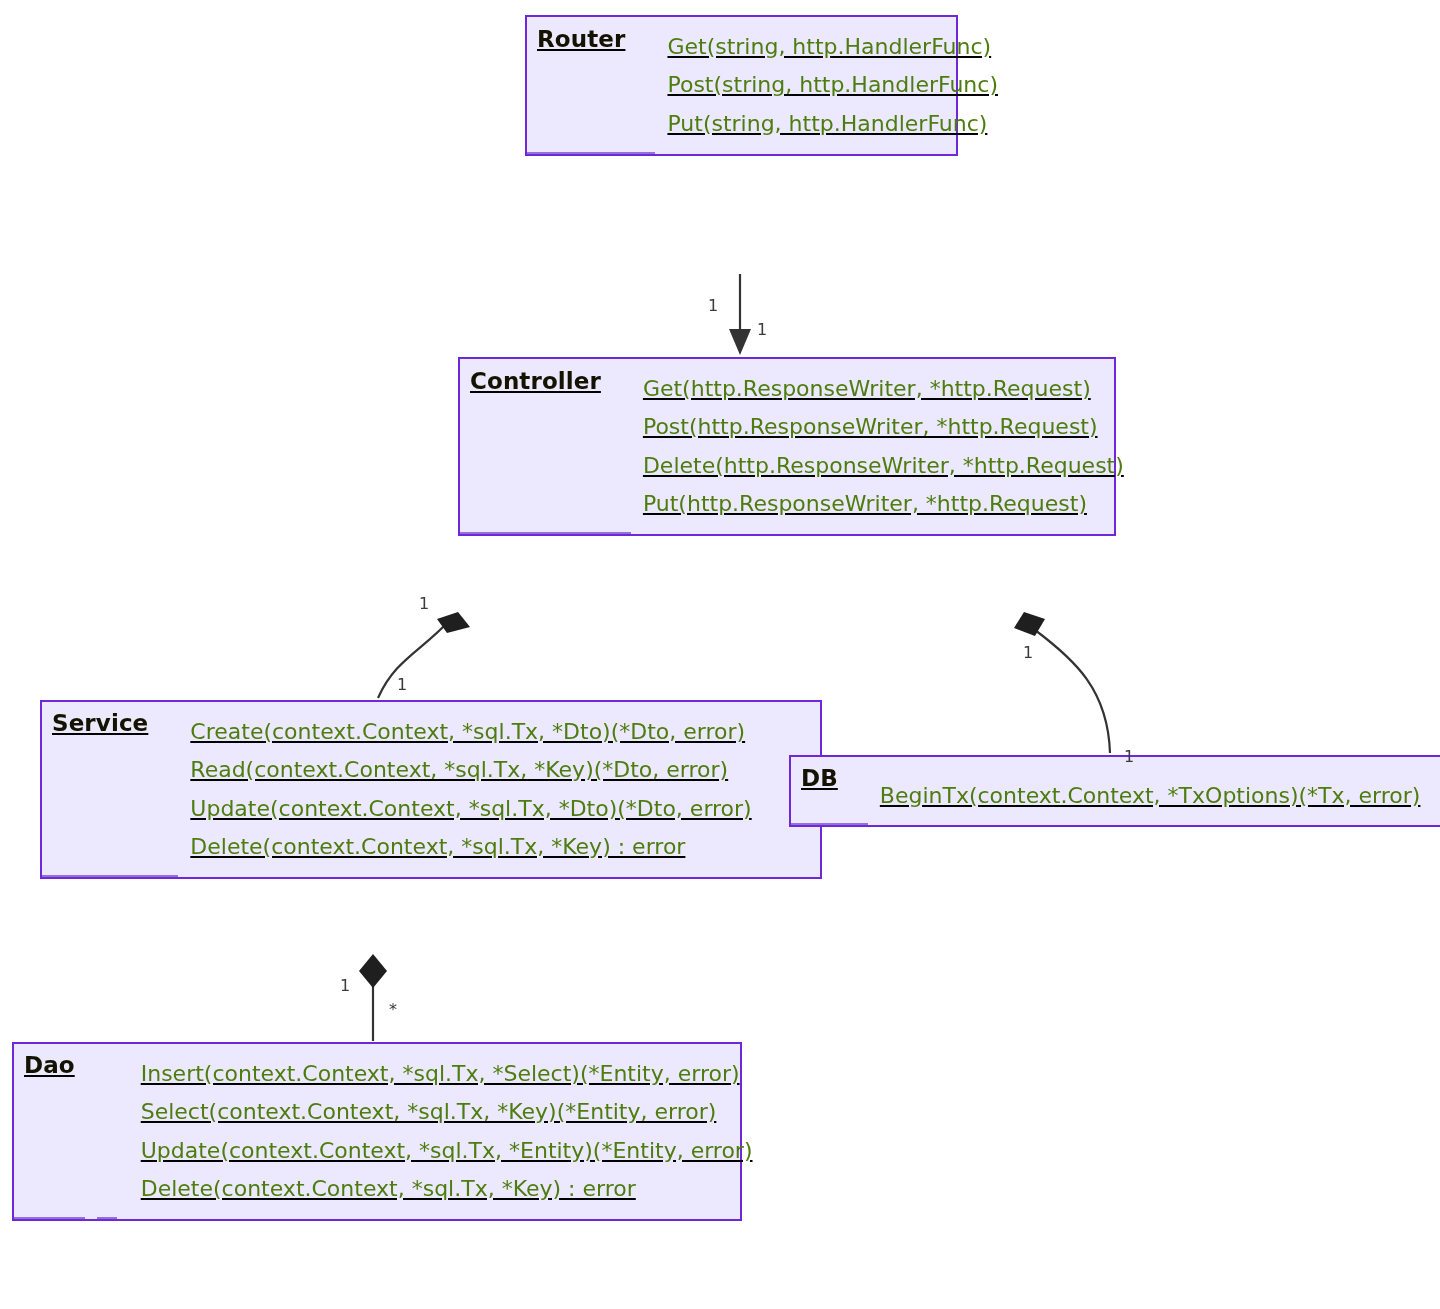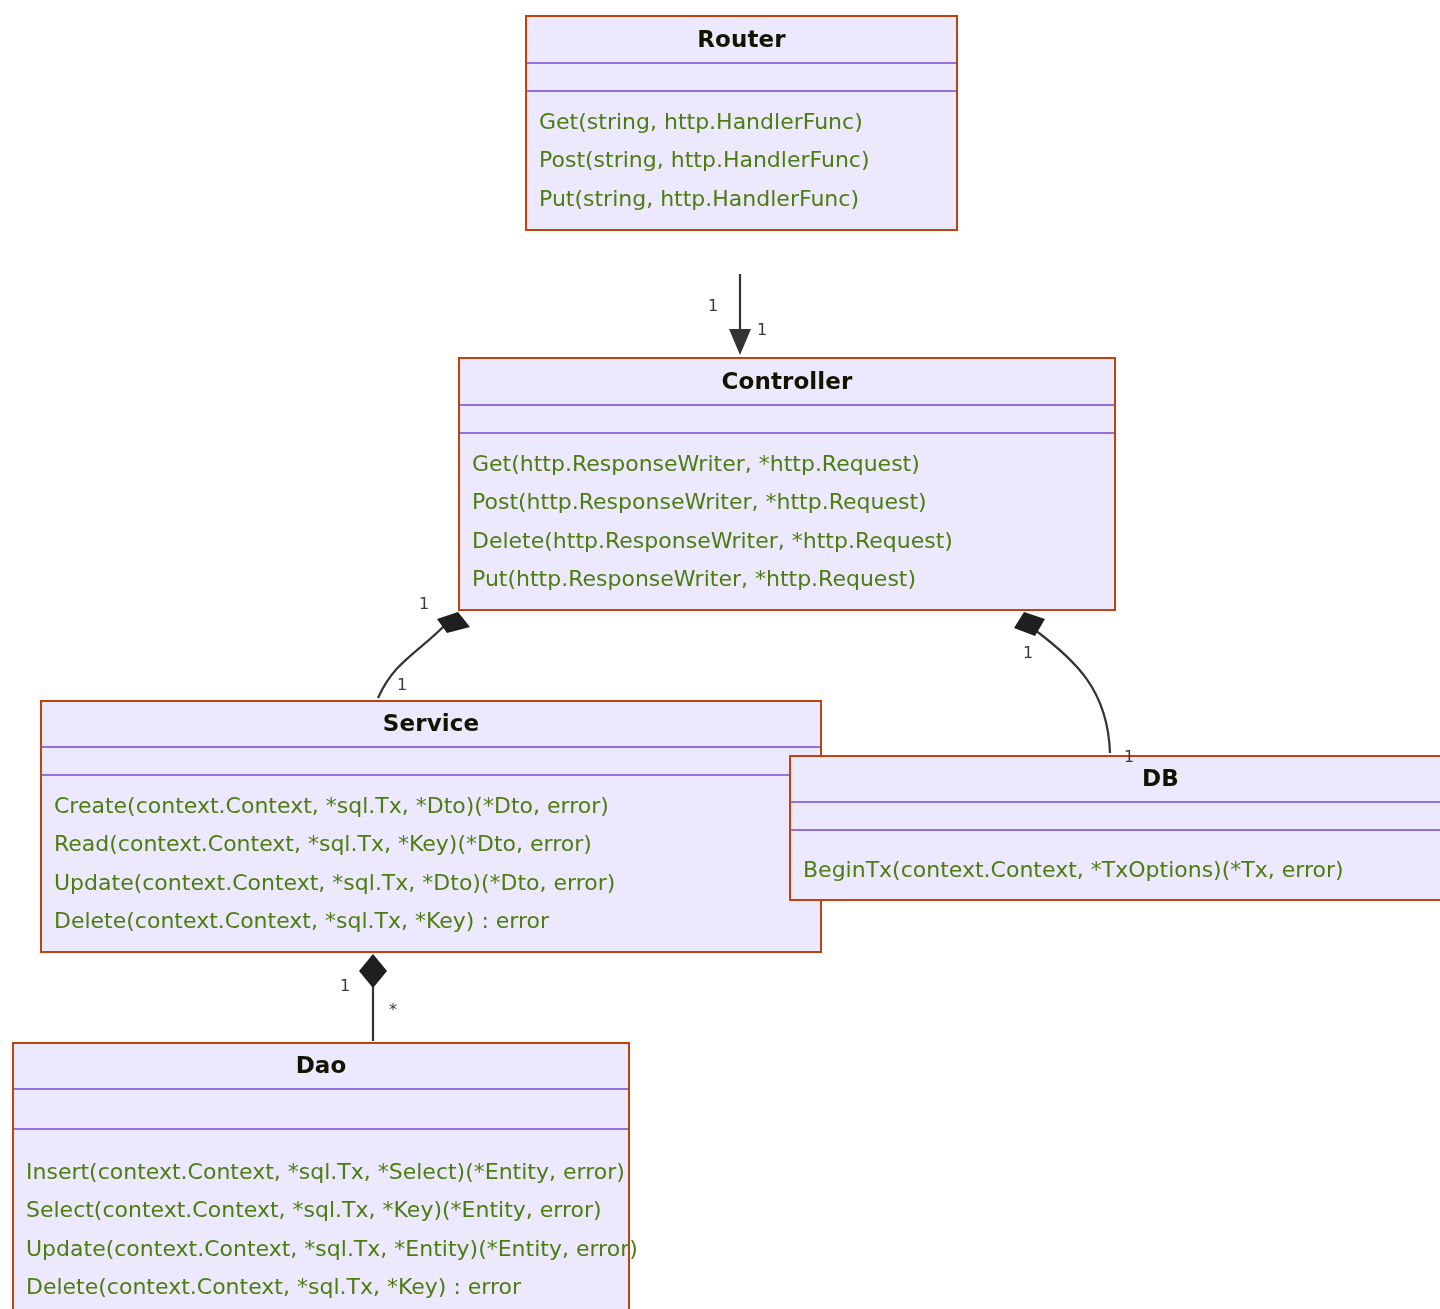--- a/index.html
+++ b/index.html
@@ -23,24 +23,25 @@
     left: 0;
     top: 0;
     width: 1440px;
     height: 1309px;
     pointer-events: none;
   }
   .uml-class {
     position: absolute;
     box-sizing: border-box;
     background: #ECE8FD;
-    border: 2px solid #c2410c;
+    border: 2px solid #6d28d9;
     display: flex;
-    flex-direction: column;
+    flex-direction: row;
     z-index: 2;
+    text-decoration: underline;
   }
   .uml-title {
     text-align: center;
     font-weight: bold;
     font-size: 23px;
     color: #131300;
     padding: 8px 10px 10px 10px;
     border-bottom: 2px solid #9370DB;
     letter-spacing: 0.1px;
   }
@@ -64,21 +65,21 @@
     color: #3b3b3b;
     font-family: "DejaVu Sans", "Liberation Sans", sans-serif;
     z-index: 3;
     user-select: none;
   }
   
   #class-router     { left: 525px; top: 15px;   width: 433px; }
   #class-controller { left: 458px; top: 357px;  width: 658px; }
   #class-service    { left: 40px;  top: 700px;  width: 782px; }
   #class-db         { left: 789px; top: 755px;  width: 743px; }
-  #class-dao        { left: 12px;  top: 1042px; width: 618px; gap: 12px; }
+  #class-dao        { left: 12px;  top: 1042px; width: 730px; gap: 12px; }
 
   #class-router .uml-title,
   #class-controller .uml-title { padding-top: 9px; }
   #class-db .uml-methods { padding-top: 20px; padding-bottom: 10px; }
 </style>
 </head>
 <body>
 
 <div id="diagram-canvas">
 

